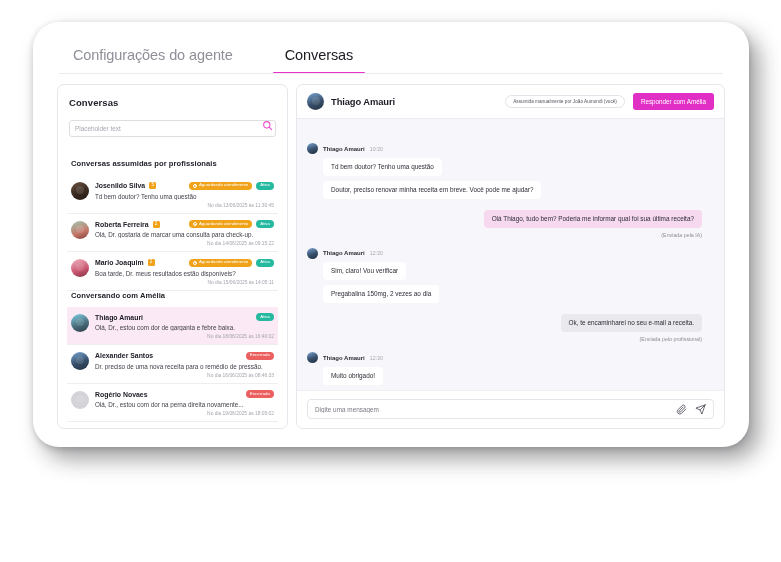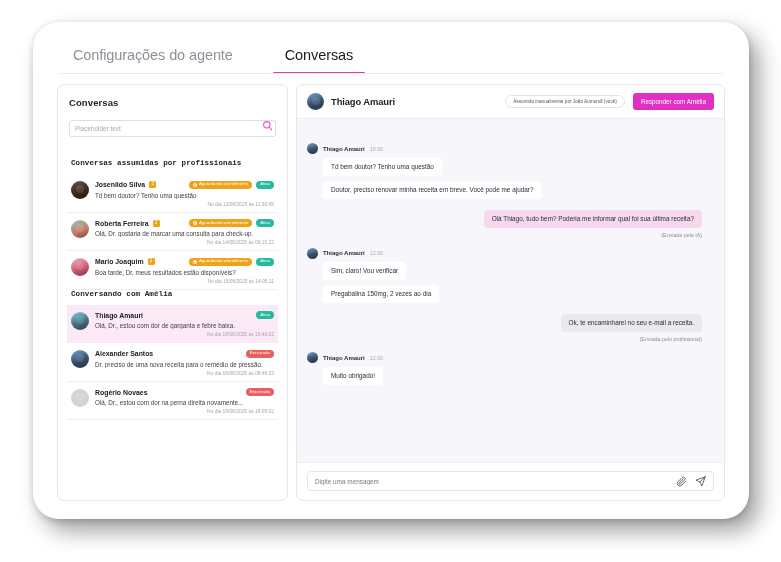--- a/index.html
+++ b/index.html
@@ -13,21 +13,21 @@
   .stage {
     position: relative;
     width: 781px; height: 562px;
     background: #ffffff;
   }
 
   
   .app-card {
     position: absolute;
     left: 33px; top: 22px;
-    width: 716px; height: 497px;
+    width: 716px; height: 425px;
     background: #ffffff;
     border-radius: 26px;
     box-shadow: 10px 12px 22px rgba(20,20,25,0.40),
                 0 2px 6px rgba(20,20,25,0.18);
   }
 
   
   .tabbar {
     position: absolute;
     left: 0; top: 0;
@@ -116,21 +116,20 @@
     color: #ec4ec9;
   }
   .search-icon svg { width: 100%; height: 100%; display: block; }
 
   .group-title {
     font-size: 7.6px;
     font-weight: bold;
     color: #23232c;
     margin: 0 2px 7px 4px;
     letter-spacing: 0.05px;
-    font-family: Liberation Mono, monospace;
   }
   .group-title.second { }
 
   .conv-list { display: flex; flex-direction: column; }
 
   .conv-item {
     position: relative;
     display: flex;
     gap: 6px;
     padding: 6px 4px 5px 4px;

